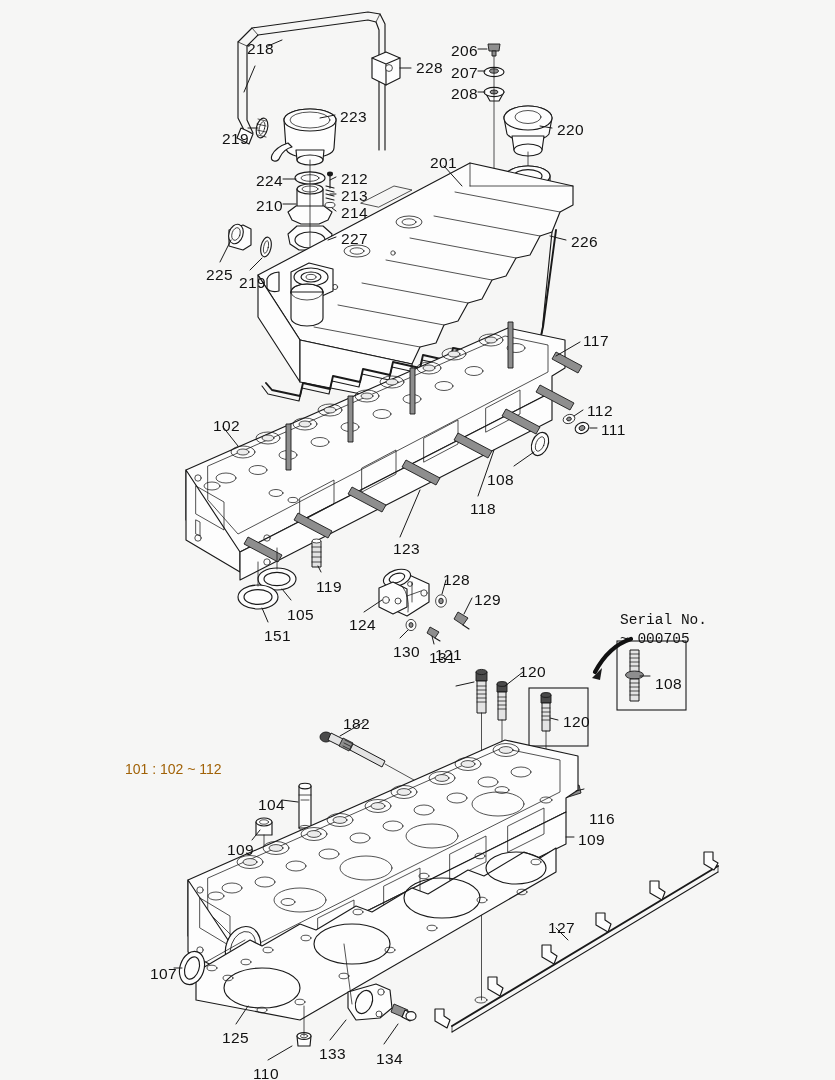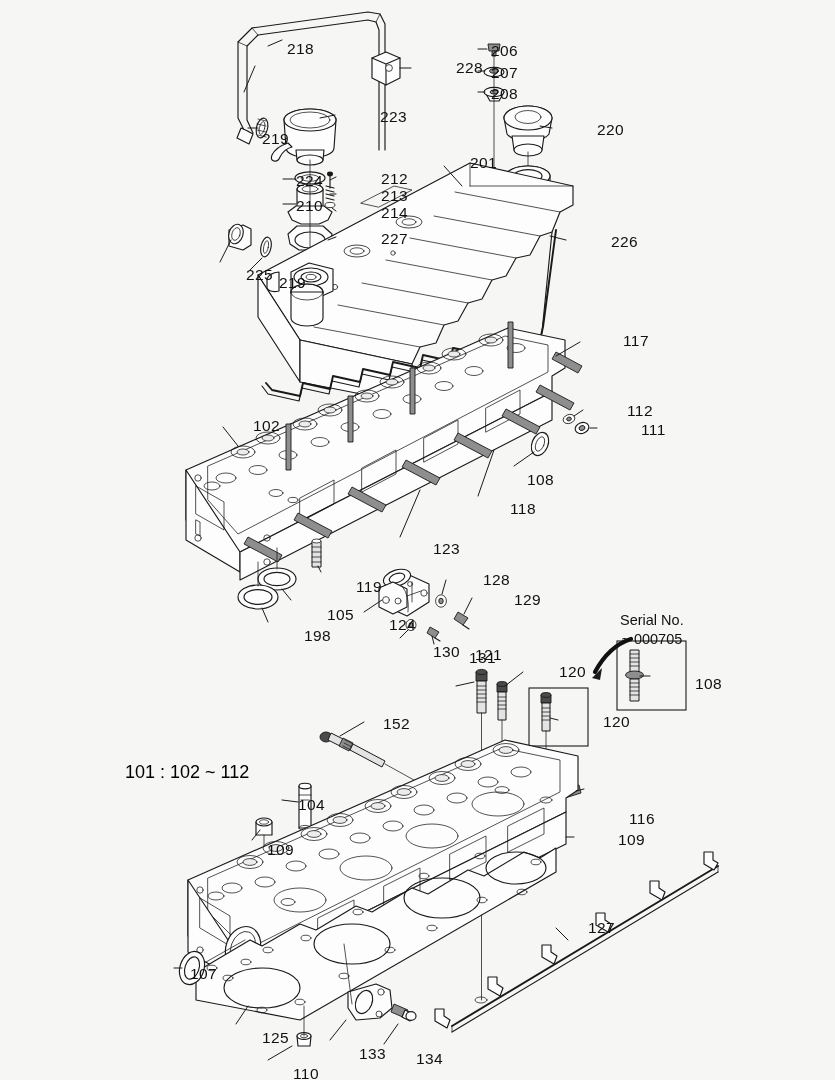--- a/index.html
+++ b/index.html
@@ -31,38 +31,36 @@
   
   .lbl{
     position:absolute;
     font-family:"Liberation Sans", sans-serif;
     font-size:15.5px;
     color:#111;
     letter-spacing:0.4px;
     white-space:nowrap;
     line-height:1;
     user-select:none;
-    padding-left:40px;
   }
   .note{
     position:absolute;
     font-family:"Liberation Sans", sans-serif;
-    font-size:18px;
-    color:#000000;
+    font-size:14px;
+    color:#a16207;
     white-space:nowrap;
     line-height:1.25;
   }
   .note-title{
     position:absolute;
-    font-family:Liberation Sans, sans-serif;
+    font-family:Liberation Mono, monospace;
     font-size:14.5px;
     color:#111;
     white-space:pre;
     line-height:1.3;
-    text-align:center;
   }
 </style>
 </head>
 <body>
 
 <div id="sheet">
 
   <svg class="diagram" viewBox="0 0 835 1080">
 
     <g>
@@ -656,28 +654,28 @@
       <div class="lbl" style="left: 601px; top: 422px;">111</div>
       <div class="lbl" style="left: 213px; top: 418px;">102</div>
       <div class="lbl" style="left: 487px; top: 472px; text-align: center;">108</div>
       <div class="lbl" style="left: 470px; top: 501px;">118</div>
       <div class="lbl" style="left: 393px; top: 541px;">123</div>
       <div class="lbl" style="left: 316px; top: 579px;">119</div>
       <div class="lbl" style="left: 443px; top: 572px;">128</div>
       <div class="lbl" style="left: 474px; top: 592px;">129</div>
       <div class="lbl" style="left: 349px; top: 617px;">124</div>
       <div class="lbl" style="left: 287px; top: 607px;">105</div>
-      <div class="lbl" style="left: 264px; top: 628px;">198</div>
+      <div class="lbl" style="left: 264px; top: 628px;">151</div>
       <div class="lbl" style="left: 393px; top: 644px;">130</div>
       <div class="lbl" style="left: 429px; top: 650px;">131</div>
       <div class="lbl" style="left: 435px; top: 647px;">121</div>
       <div class="lbl" style="left: 519px; top: 664px;">120</div>
       <div class="lbl" style="left: 563px; top: 714px;">120</div>
       <div class="lbl" style="left: 655px; top: 676px;">108</div>
-      <div class="lbl" style="left: 343px; top: 716px;">152</div>
+      <div class="lbl" style="left: 343px; top: 716px;">182</div>
       <div class="lbl" style="left: 258px; top: 797px;">104</div>
       <div class="lbl" style="left: 589px; top: 783px; margin-top: 28px;">116</div>
       <div class="lbl" style="left: 227px; top: 842px;">109</div>
       <div class="lbl" style="left: 578px; top: 832px;">109</div>
       <div class="lbl" style="left: 150px; top: 966px;">107</div>
       <div class="lbl" style="left: 548px; top: 920px;">127</div>
       <div class="lbl" style="left: 222px; top: 1030px;">125</div>
       <div class="lbl" style="left: 253px; top: 1066px;">110</div>
       <div class="lbl" style="left: 319px; top: 1046px;">133</div>
       <div class="lbl" style="left: 376px; top: 1051px;">134</div>

